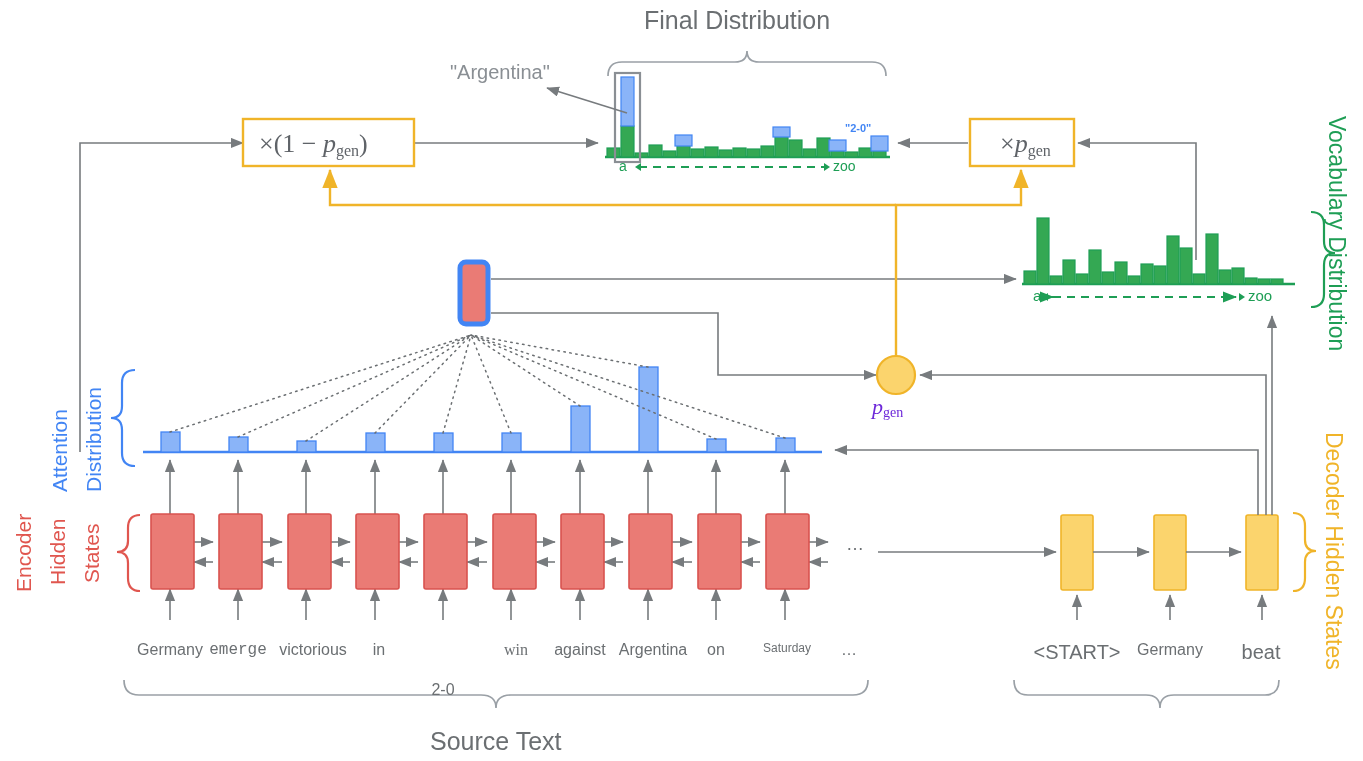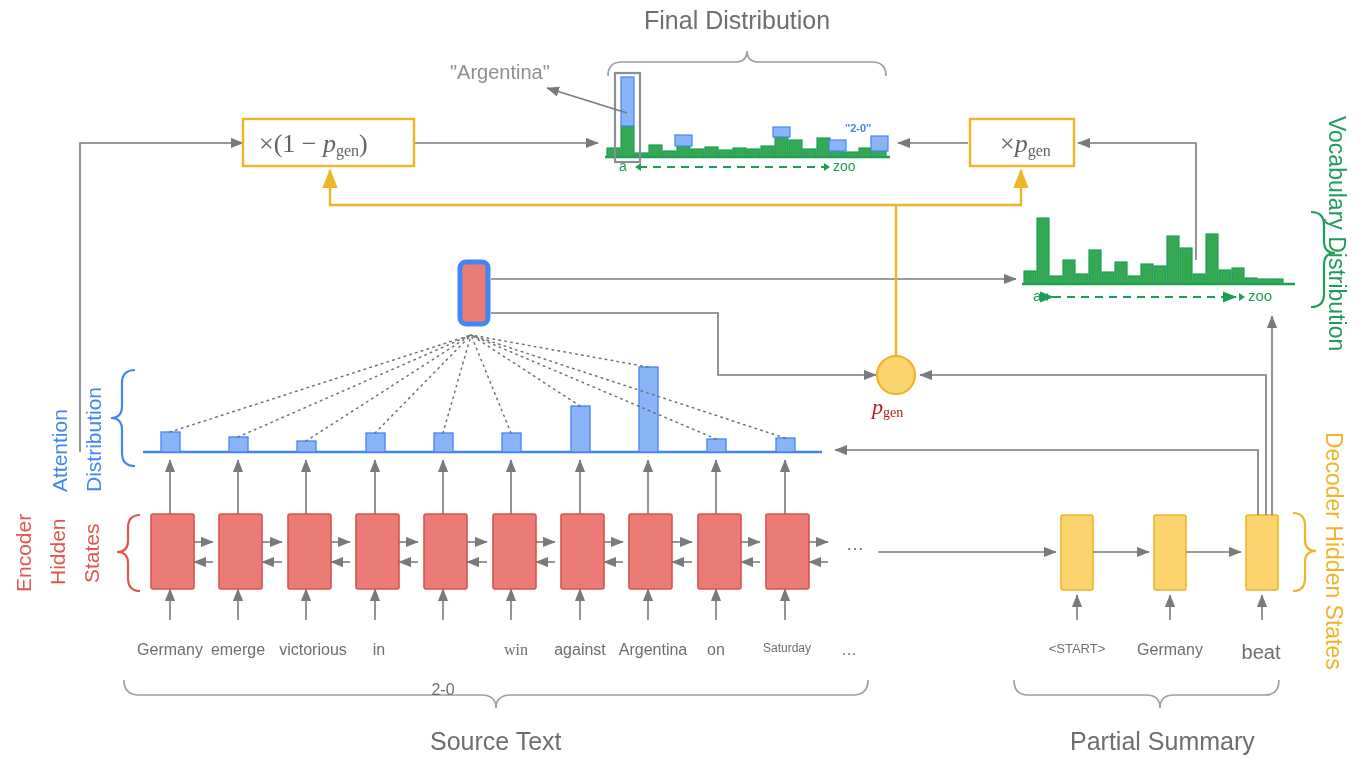--- a/index.html
+++ b/index.html
@@ -315,21 +315,21 @@
   <div class="lbl" style="left:845px;top:122px;font-size:11px;font-weight:bold;color:#4285f4;">"2-0"</div>
 
   <div class="lbl" style="left:259px;top:128px;font-size:26px;color:#5f6368;">
     <span class="mathup">×(1 − </span><span class="math">p</span><span class="mathup" style="font-size:16px;vertical-align:-4px;">gen</span><span class="mathup">)</span>
   </div>
 
   <div class="lbl" style="left:986px;top:128px;font-size:26px;color:#5f6368;margin-left:14px;">
     <span class="mathup">×</span><span class="math">p</span><span class="mathup" style="font-size:16px;vertical-align:-4px;">gen</span>
   </div>
 
-  <div class="lbl" style="left:872px;top:394px;font-size:22px;color:#b91c1c;">
+  <div class="lbl" style="left:872px;top:394px;font-size:22px;color:#6d28d9;">
     <span class="math">p</span><span class="mathup" style="font-size:14px;vertical-align:-3px;">gen</span>
   </div>
 
 
   <div class="lbl green-txt" style="left:619px;top:158px;font-size:14px;">a</div>
   <div class="lbl green-txt" style="left:833px;top:158px;font-size:14px;">zoo</div>
 
   <div class="lbl green-txt" style="left:1033px;top:287px;font-size:15px;">a</div>
   <div class="lbl green-txt" style="left:1248px;top:287px;font-size:15px;">zoo</div>
 
@@ -345,33 +345,32 @@
   <div class="lbl red-txt vert" style="left:80px;top:583px;font-size:21px;
        transform:rotate(-90deg);">States</div>
 
   <div class="lbl green-txt vert" style="left:1350px;top:116px;font-size:23px;
        transform:rotate(90deg);">Vocabulary Distribution</div>
 
   <div class="lbl yellow-txt vert" style="left:1347px;top:432px;font-size:23px;
        transform:rotate(90deg);">Decoder Hidden States</div>
 
   <div class="lbl gray-txt" style="left:170px;top:641px;font-size:16px;transform:translateX(-50%);">Germany</div>
-  <div class="lbl gray-txt" style="left:238px;top:641px;font-size:16px;transform:translateX(-50%);">emerge</div>
+  <div class="lbl gray-txt" style="left:238px;top:641px;font-size:16px;transform:translateX(-50%);font-family:Liberation Mono, monospace;">emerge</div>
   <div class="lbl gray-txt" style="left:313px;top:641px;font-size:16px;transform:translateX(-50%);">victorious</div>
   <div class="lbl gray-txt" style="left:379px;top:641px;font-size:16px;transform:translateX(-50%);">in</div>
   <div class="lbl gray-txt" style="left:443px;top:641px;font-size:16px;transform:translateX(-50%);margin-top:40px;">2-0</div>
   <div class="lbl gray-txt" style="left:516px;top:641px;font-size:16px;transform:translateX(-50%);font-family:Liberation Serif, serif;">win</div>
   <div class="lbl gray-txt" style="left:580px;top:641px;font-size:16px;transform:translateX(-50%);">against</div>
   <div class="lbl gray-txt" style="left:653px;top:641px;font-size:16px;transform:translateX(-50%);">Argentina</div>
   <div class="lbl gray-txt" style="left:716px;top:641px;font-size:16px;transform:translateX(-50%);">on</div>
   <div class="lbl gray-txt" style="left:787px;top:641px;font-size:12px;transform:translateX(-50%);">Saturday</div>
   <div class="lbl gray-txt" style="left:841px;top:641px;font-size:16px;">…</div>
 
   <div class="lbl gray-txt" style="left:846px;top:534px;font-size:18px;letter-spacing:2px;">…</div>
 
-  <div class="lbl gray-txt" style="left:1077px;top:641px;font-size:13px;transform:translateX(-50%);">&lt;START&gt;</div>
+  <div class="lbl gray-txt" style="left:1077px;top:641px;font-size:20px;transform:translateX(-50%);">&lt;START&gt;</div>
   <div class="lbl gray-txt" style="left:1170px;top:641px;font-size:16px;transform:translateX(-50%);">Germany</div>
   <div class="lbl gray-txt" style="left:1261px;top:641px;font-size:20px;transform:translateX(-50%);">beat</div>
 
   <div class="lbl title" style="left:430px;top:727px;">Source Text</div>
-  <div class="lbl title" style="left:1070px;top:727px;">Partial Summary</div>
 
 </div>
 
 </body></html>

